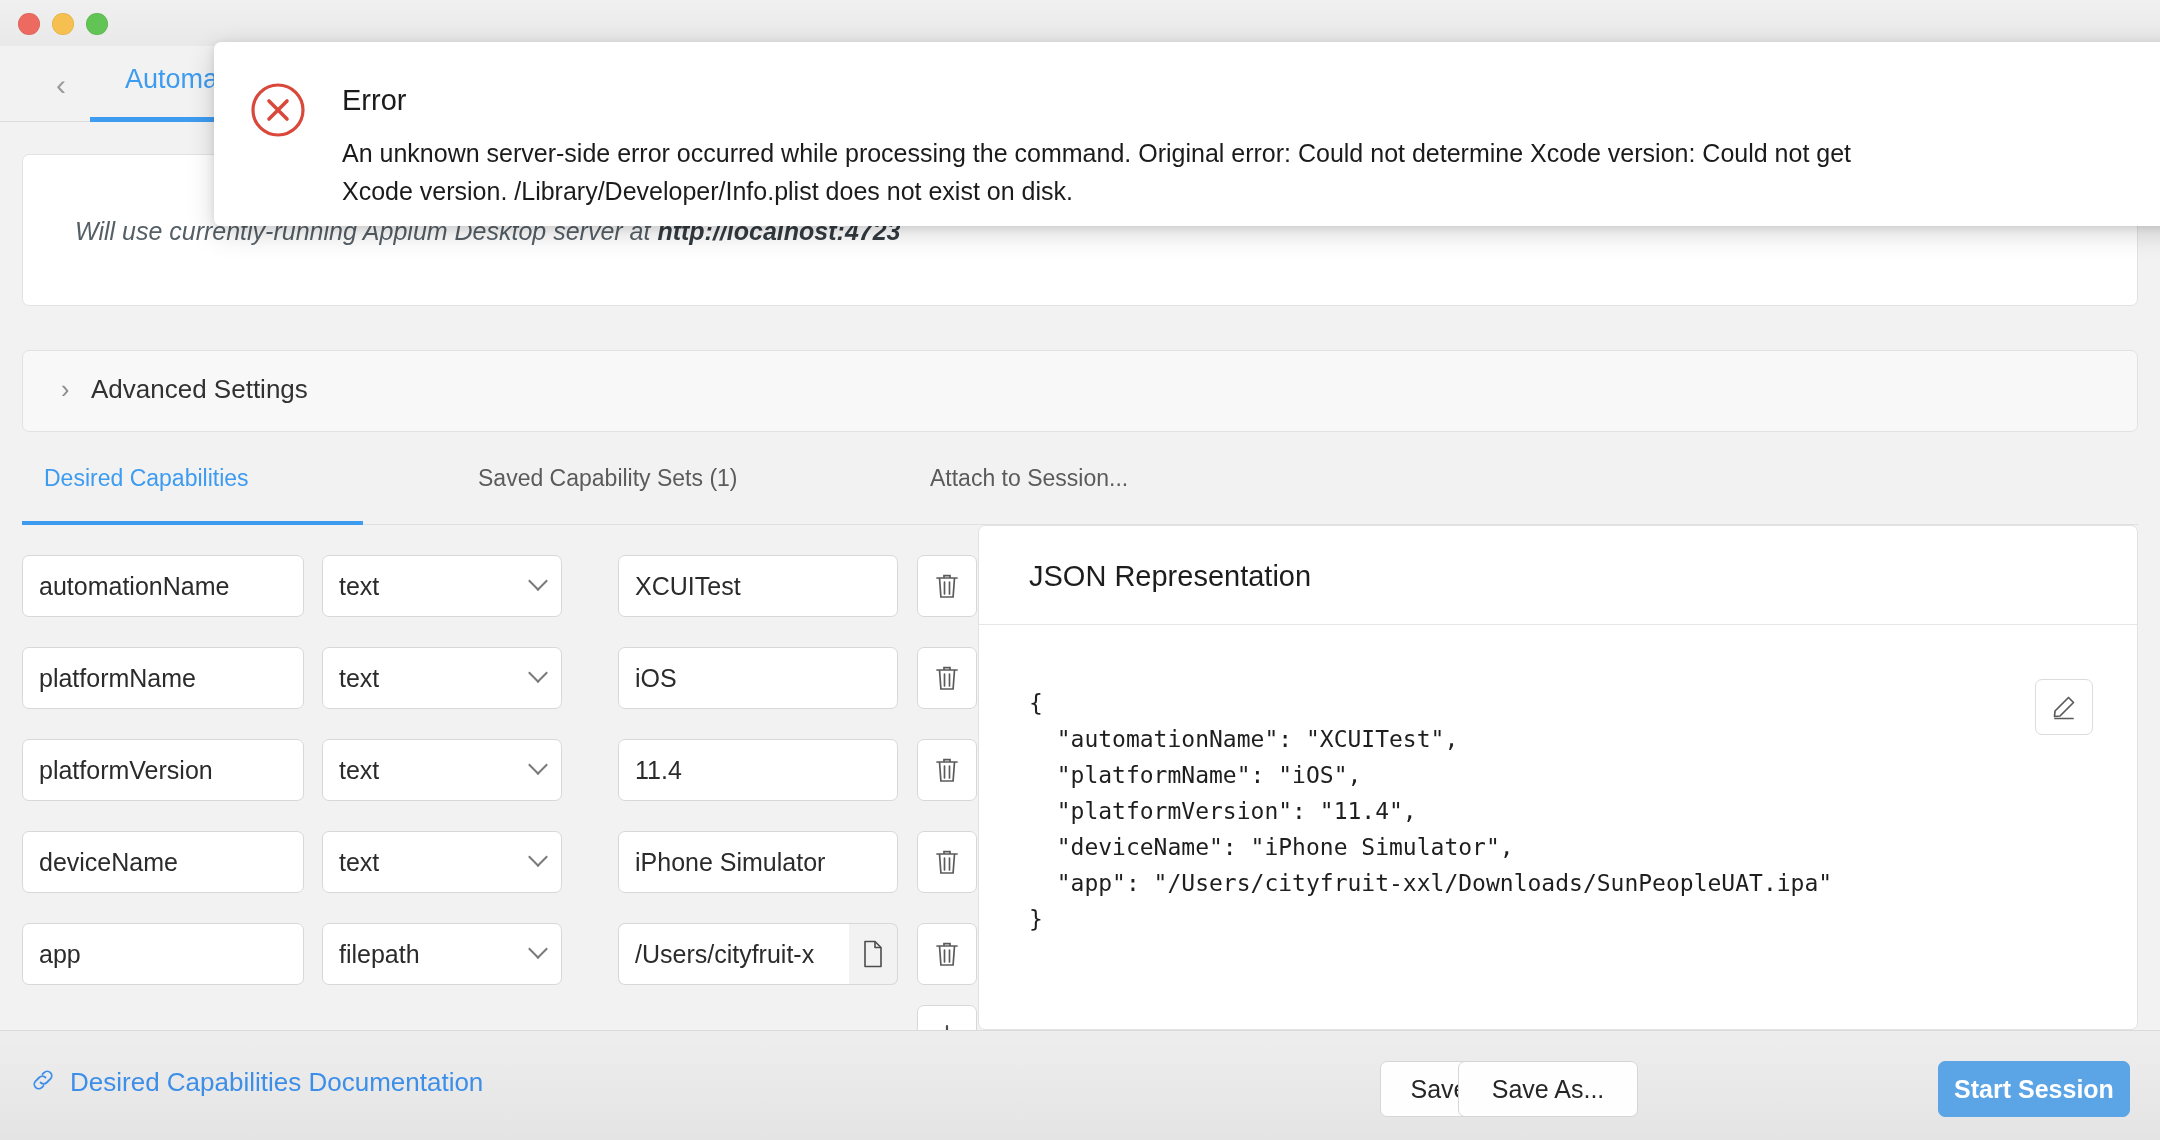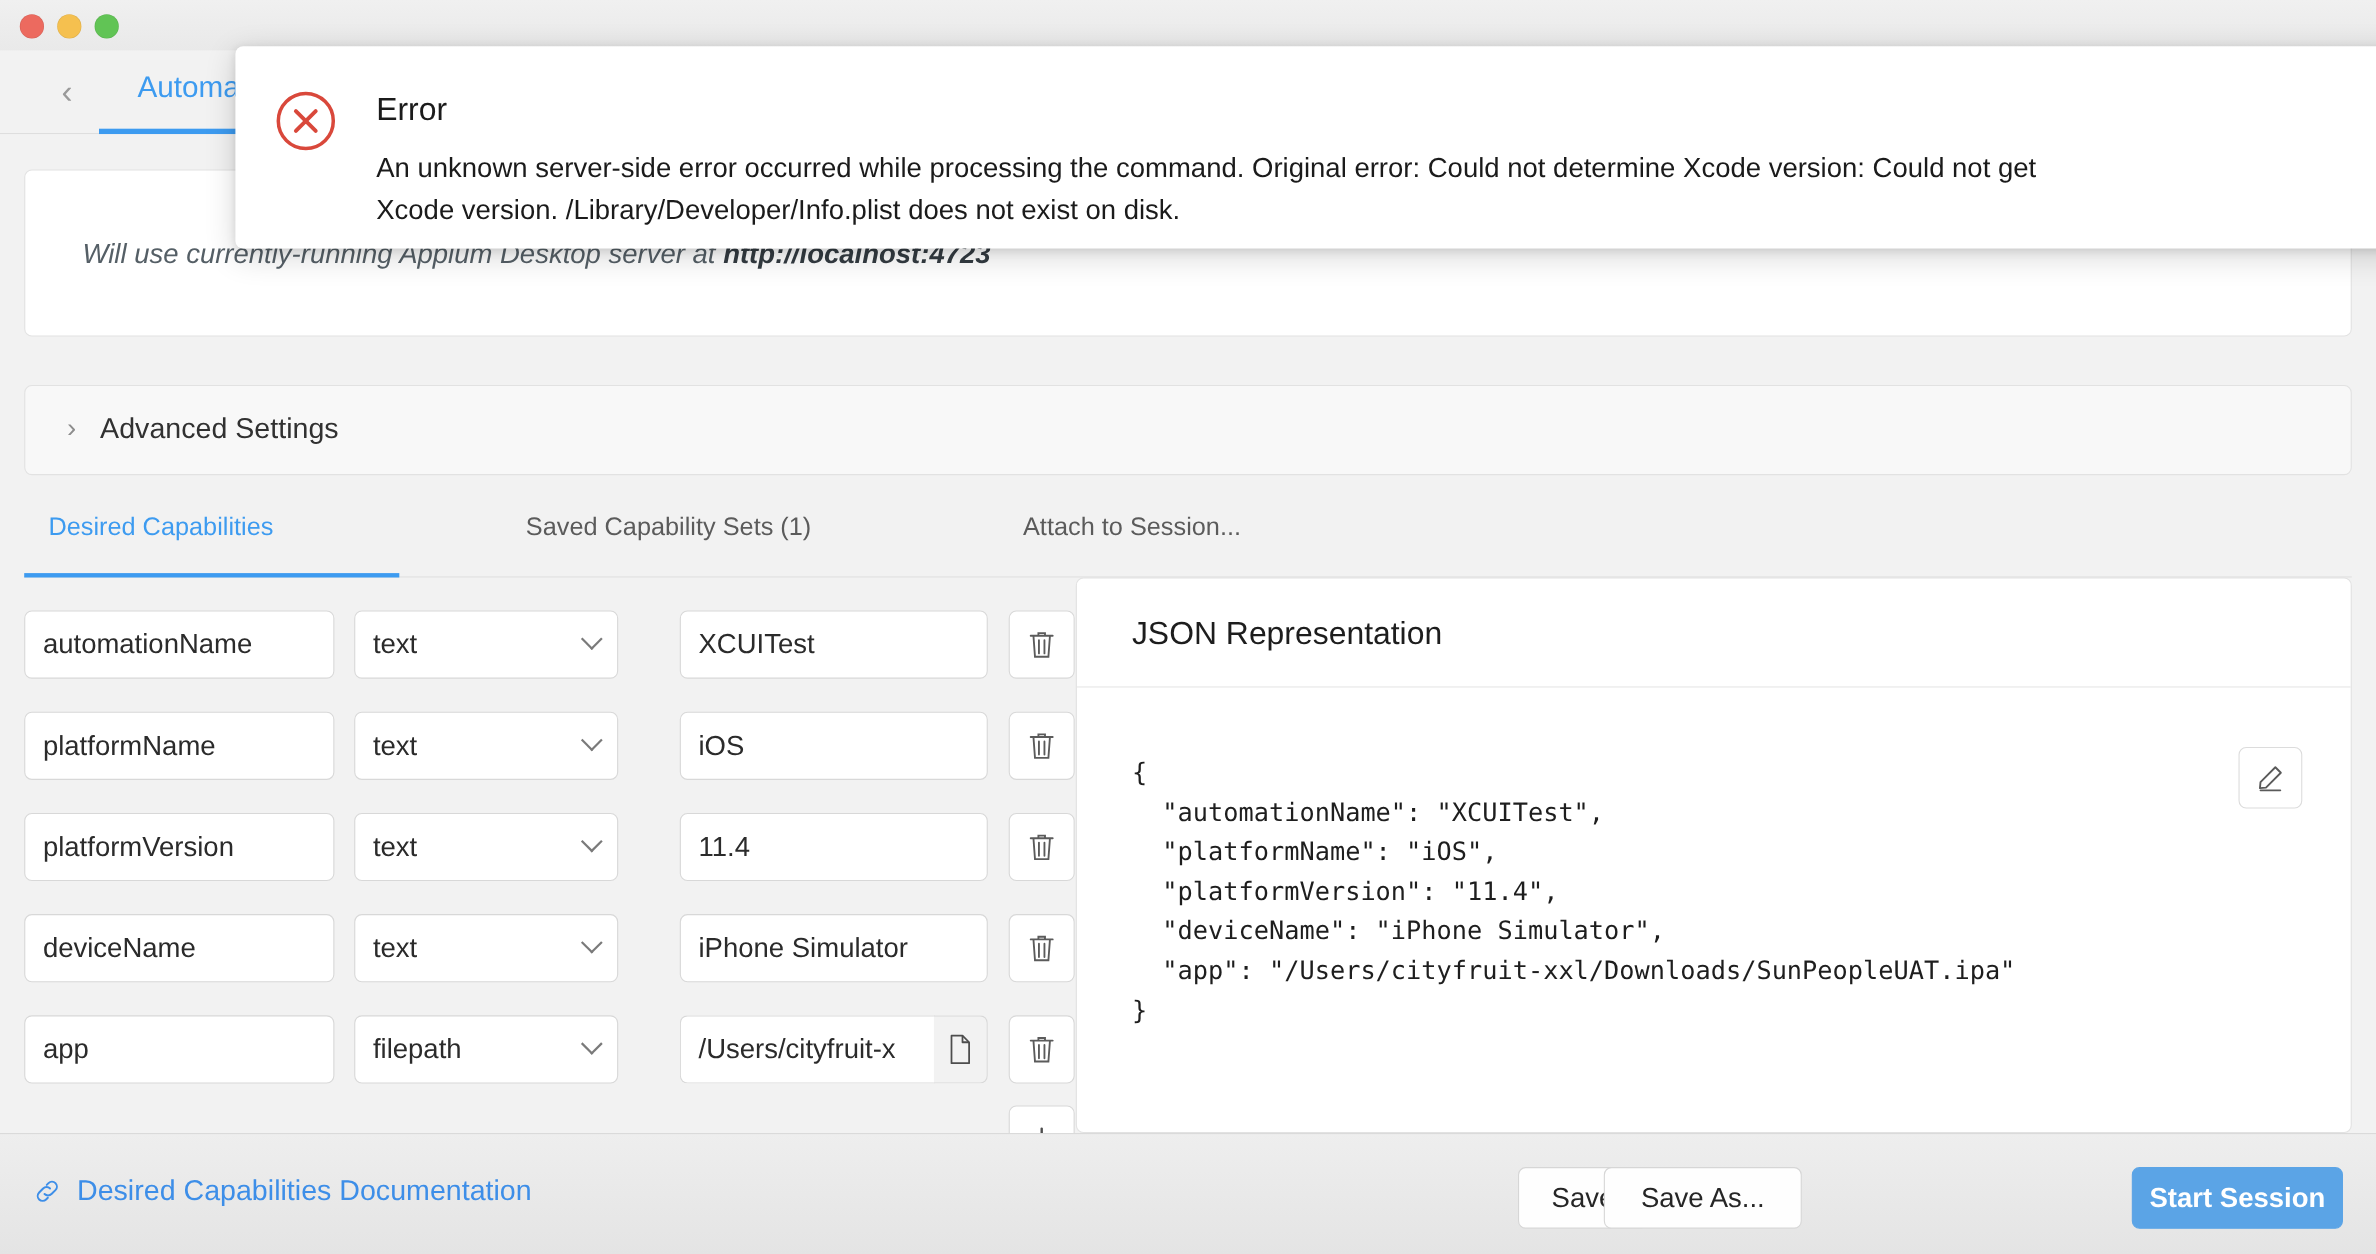--- a/index.html
+++ b/index.html
@@ -282,21 +282,21 @@
   .footer {
     position: absolute;
     left: 0; bottom: 0;
     width: 2160px; height: 110px;
     background: linear-gradient(#eeeeee, #e4e4e4);
     border-top: 1px solid #dadada;
   }
   .doc-link {
     position: absolute;
     left: 30px; top: 36px;
-    display: flex; align-items: center; gap: 14px;
+    display: flex; gap: 14px;
     font-size: 26px;
     color: #3d8ee8;
     cursor: pointer;
   }
   .btn {
     position: absolute;
     top: 30px;
     height: 56px;
     border-radius: 7px;
     font-size: 25px;

